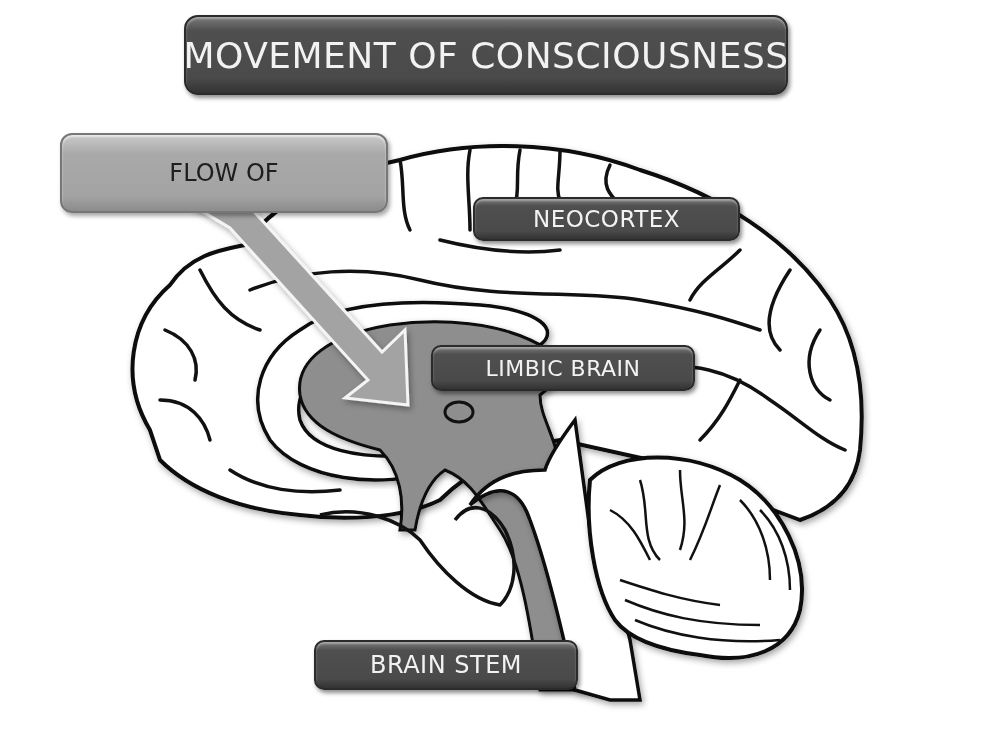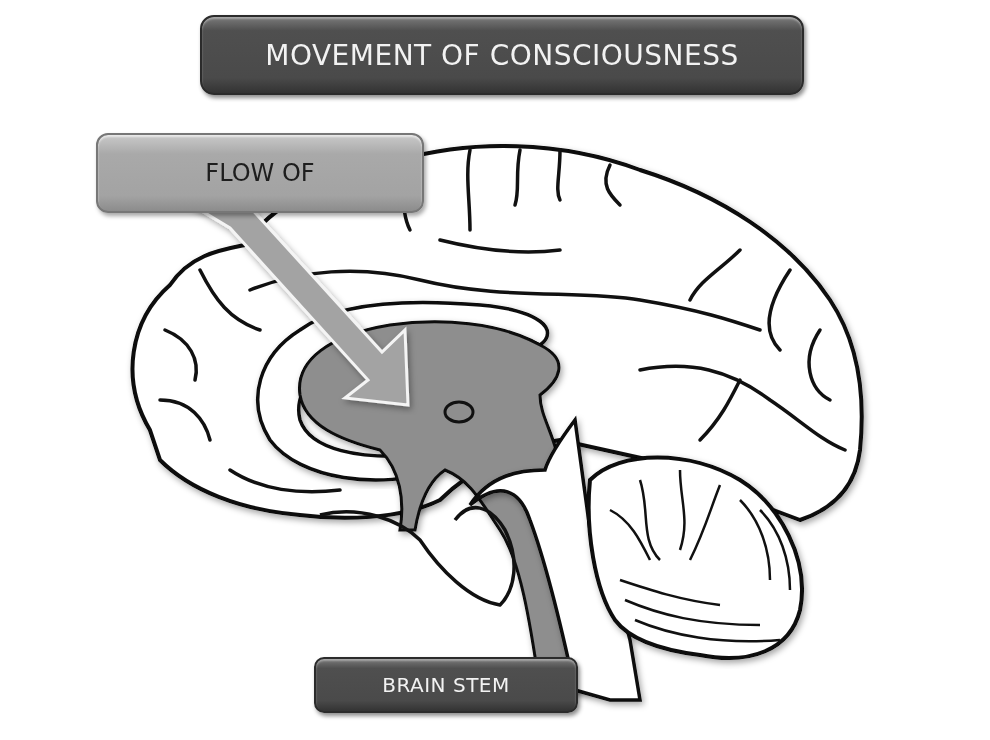--- a/index.html
+++ b/index.html
@@ -5,29 +5,29 @@
   html,body{margin:0;padding:0;background:#ffffff;}
   body{width:990px;height:740px;position:relative;overflow:hidden;font-family:"DejaVu Sans",sans-serif;}
   #stage{position:absolute;left:0;top:0;width:990px;height:740px;}
   svg{position:absolute;left:0;top:0;}
   .label-box{position:absolute;box-sizing:border-box;border-radius:10px;
     background:linear-gradient(#7a7a7a 0%,#4f4f4f 18%,#4a4a4a 80%,#333 100%);
     border:2px solid #2b2b2b;
     box-shadow:2px 3px 4px rgba(0,0,0,.45), inset 0 2px 2px rgba(255,255,255,.35);
     color:#f2f2f2;display:flex;align-items:center;justify-content:center;
     letter-spacing:0.5px;white-space:nowrap;}
-  .title-box{left:200px;top:15px;width:604px;height:80px;font-size:28px;border-radius:14px;}
+  .title-box{left:184px;top:15px;width:604px;height:80px;font-size:36px;border-radius:14px;}
   .neo{left:473px;top:197px;width:267px;height:44px;font-size:23px;}
   .limbic{left:431px;top:345px;width:264px;height:46px;font-size:22px;}
   .cereb{left:672px;top:547px;width:264px;height:46px;font-size:23px;}
-  .stem{left:314px;top:640px;width:264px;height:56px;font-size:20px;margin-top:17px;}
+  .stem{left:314px;top:640px;width:264px;height:50px;font-size:24px;}
   .flow-box{position:absolute;left:60px;top:133px;width:328px;height:80px;border-radius:12px;box-sizing:border-box;
     background:linear-gradient(#c9c9c9 0%,#a9a9a9 25%,#a3a3a3 80%,#8c8c8c 100%);
     border:2px solid #777;box-shadow:2px 3px 4px rgba(0,0,0,.35), inset 0 2px 2px rgba(255,255,255,.6);
-    color:#1e1e1e;font-size:24px;line-height:28px;text-align:center;display:flex;flex-direction:column;justify-content:center;margin-left:36px;}
+    color:#1e1e1e;font-size:24px;line-height:28px;text-align:center;display:flex;flex-direction:column;justify-content:center;}
 </style>
 </head>
 <body>
 
 <div id="stage">
   <svg width="990" height="740" viewBox="0 0 990 740">
     <defs>
       <filter id="emb" x="-5%" y="-5%" width="110%" height="110%">
         <feGaussianBlur in="SourceAlpha" stdDeviation="3" result="b"></feGaussianBlur>
         <feOffset dx="2" dy="3" result="o"></feOffset>
@@ -89,14 +89,16 @@
 
     <path d="M192,205 L248,205 L382,352 L405,330 L408,405 L345,398 L368,380 L230,228 Z" fill="#a3a3a3" stroke="#f4f4f4" stroke-width="3" filter="url(#emb)"></path>
   </svg>
 
   <div class="label-box title-box">MOVEMENT OF CONSCIOUSNESS</div>
 
   <div class="flow-box">
     <span>FLOW OF</span>
   </div>
 
+  <div class="label-box neo">NEOCORTEX</div>
+  <div class="label-box limbic">LIMBIC BRAIN</div>
   <div class="label-box stem">BRAIN STEM</div>
 </div>
 
 </body></html>

